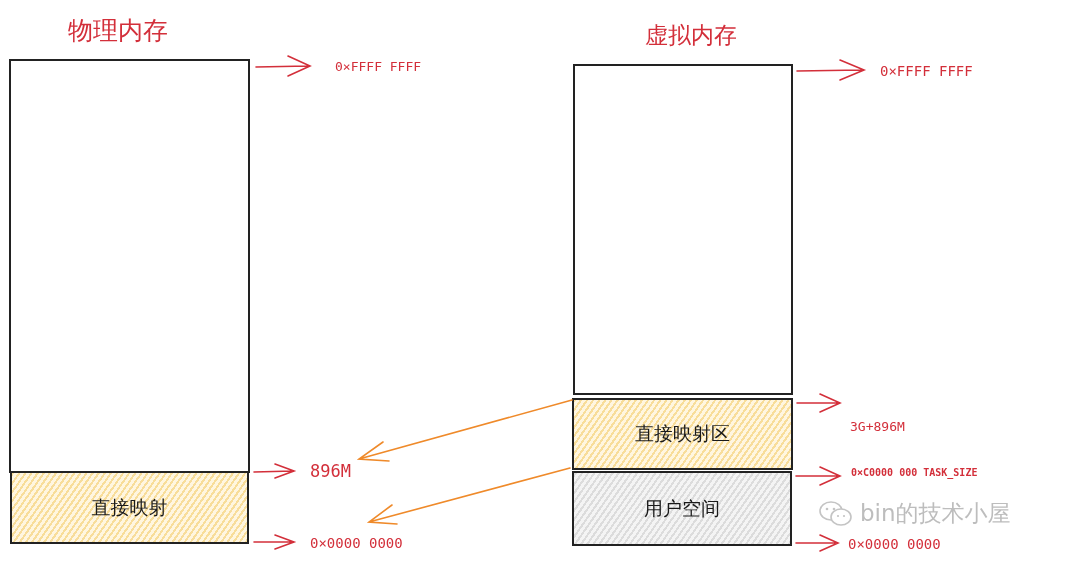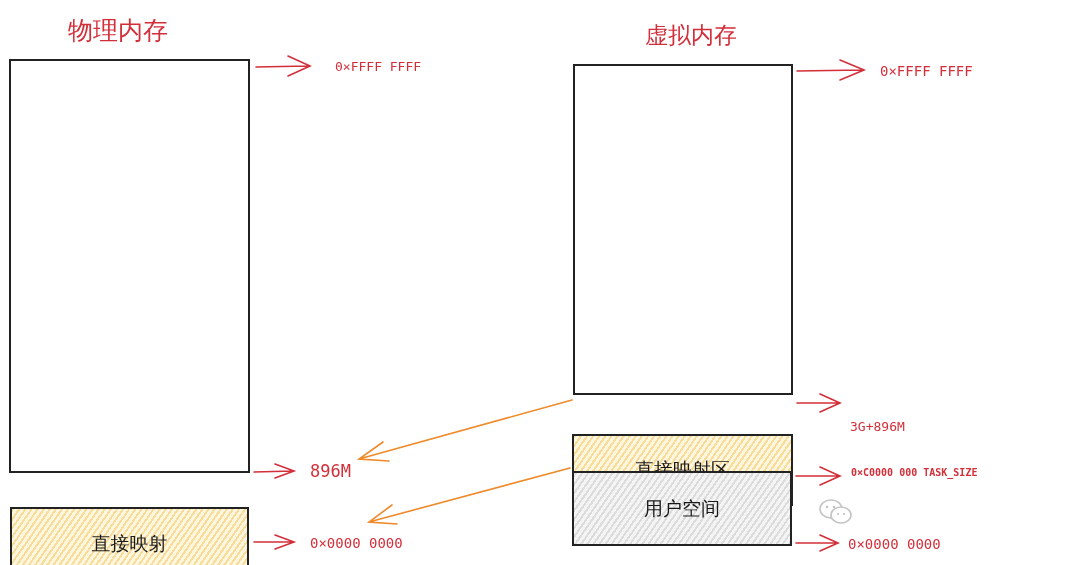--- a/index.html
+++ b/index.html
@@ -3,21 +3,21 @@
   <meta charset="utf-8">
   <style>
     html, body { margin: 0; padding: 0; background: #ffffff; }
     body { width: 1080px; height: 565px; position: relative; overflow: hidden;
            font-family: "DejaVu Sans", sans-serif; }
     .title { position: absolute; color: #d32f3a; font-size: 25px; font-family: Liberation Serif, serif; }
     .box { position: absolute; border: 2px solid #222; box-sizing: border-box; background: #fff; }
     .region { position: absolute; border: 2px solid #222; box-sizing: border-box;
               display: flex; align-items: center; justify-content: center;
               font-size: 19px; color: #1a1a1a; font-family: "DejaVu Sans", sans-serif; }
-    .hatch-yellow { background: repeating-linear-gradient(-55deg, #f8dd9a 0 2px, #fff6e0 2px 5px); margin-top: 36px; }
+    .hatch-yellow { background: repeating-linear-gradient(-55deg, #f8dd9a 0 2px, #fff6e0 2px 5px); }
     .hatch-gray { background: repeating-linear-gradient(-55deg, #dcdcdc 0 2px, #f4f4f4 2px 5px); }
     .label { position: absolute; color: #d32f3a; font-family: "DejaVu Sans Mono", monospace; white-space: nowrap; }
     svg.overlay { position: absolute; left: 0; top: 0; }
     .watermark { position: absolute; left: 818px; top: 498px; color: #bdbdbd; font-size: 23px;
                  display: flex; align-items: center; gap: 6px; font-family: "DejaVu Sans", sans-serif; }
   </style>
 </head>
 <body>
 
 <div class="title" style="left:68px; top:14px;">物理内存</div>
@@ -83,13 +83,14 @@
 
 <div class="watermark">
   <svg width="36" height="28" viewBox="0 0 36 28">
     <ellipse cx="13" cy="11" rx="11" ry="9" fill="none" stroke="#c4c4c4" stroke-width="1.6"></ellipse>
     <ellipse cx="23" cy="17" rx="10" ry="8" fill="#fff" stroke="#c4c4c4" stroke-width="1.6"></ellipse>
     <circle cx="9" cy="9" r="1.3" fill="#c4c4c4"></circle>
     <circle cx="16" cy="9" r="1.3" fill="#c4c4c4"></circle>
     <circle cx="20" cy="16" r="1.1" fill="#c4c4c4"></circle>
     <circle cx="26" cy="16" r="1.1" fill="#c4c4c4"></circle>
   </svg>
+  <span>bin的技术小屋</span>
 </div>
 
 </body></html>

